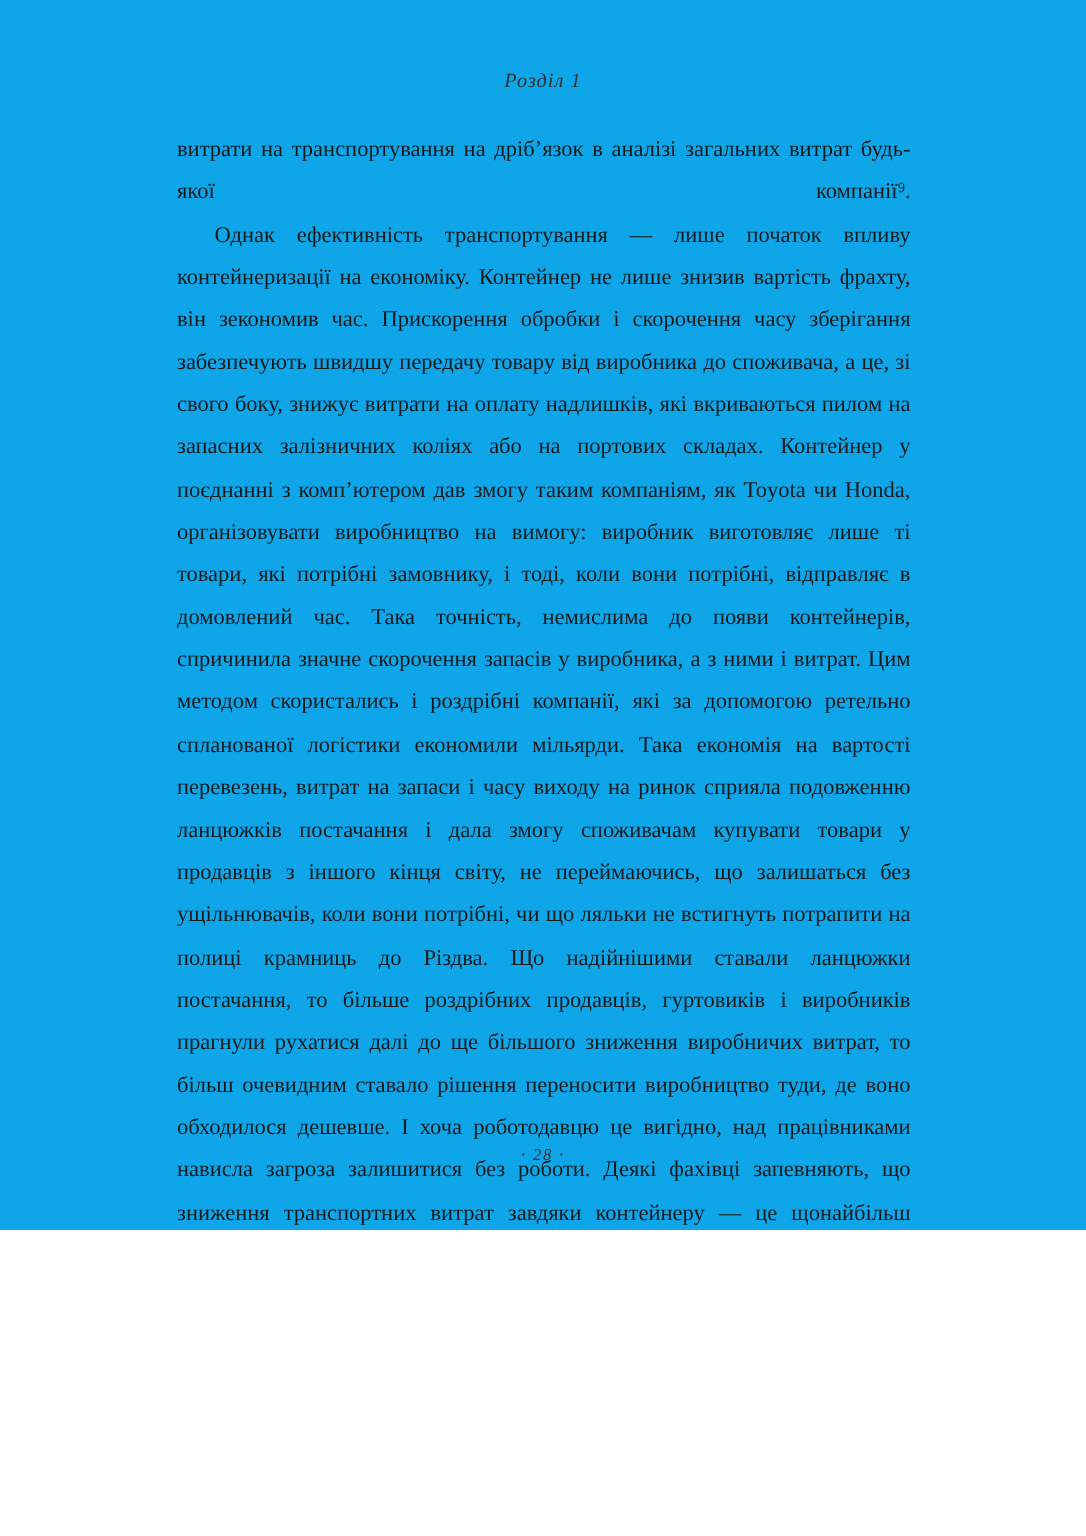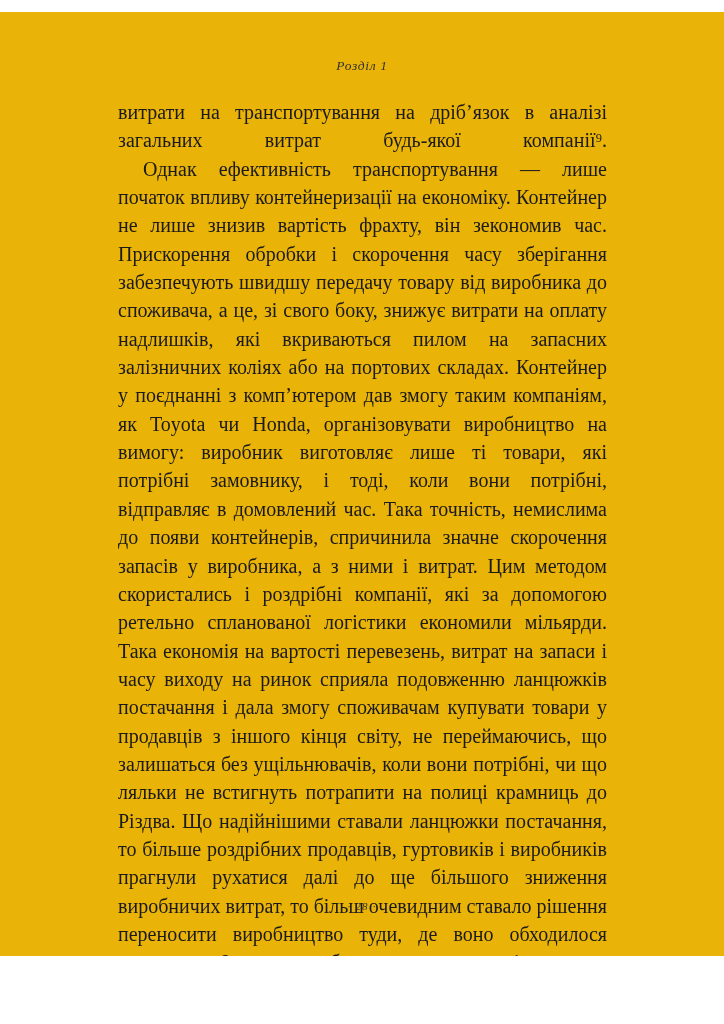--- a/index.html
+++ b/index.html
@@ -5,23 +5,23 @@
 <style>
   html, body {
     margin: 0;
     padding: 0;
     background: #ffffff;
   }
 
   .page {
     position: relative;
     width: 724px;
-    height: 944px;
-    margin: 12px auto;
-    background: #eab308;
+    height: 820px;
+    margin: 0 auto;
+    background: #0ea5e9;
     overflow: hidden;
     font-family: "Liberation Serif", "DejaVu Serif", serif;
     color: #1a1a1a;
     -webkit-font-smoothing: antialiased;
   }
 
   
   .running-head {
     position: absolute;
     top: 46px;
@@ -39,21 +39,21 @@
     position: absolute;
     top: 86px;
     left: 118px;
     width: 489px;
   }
 
   .para {
     margin: 0;
     text-align: justify;
     text-justify: inter-word;
-    font-size: 20px;
+    font-size: 15px;
     line-height: 28.35px;
     hyphens: manual;
     -webkit-hyphens: manual;
     word-spacing: -0.1px;
   }
 
   .para.indent {
     text-indent: 25px;
   }
 

